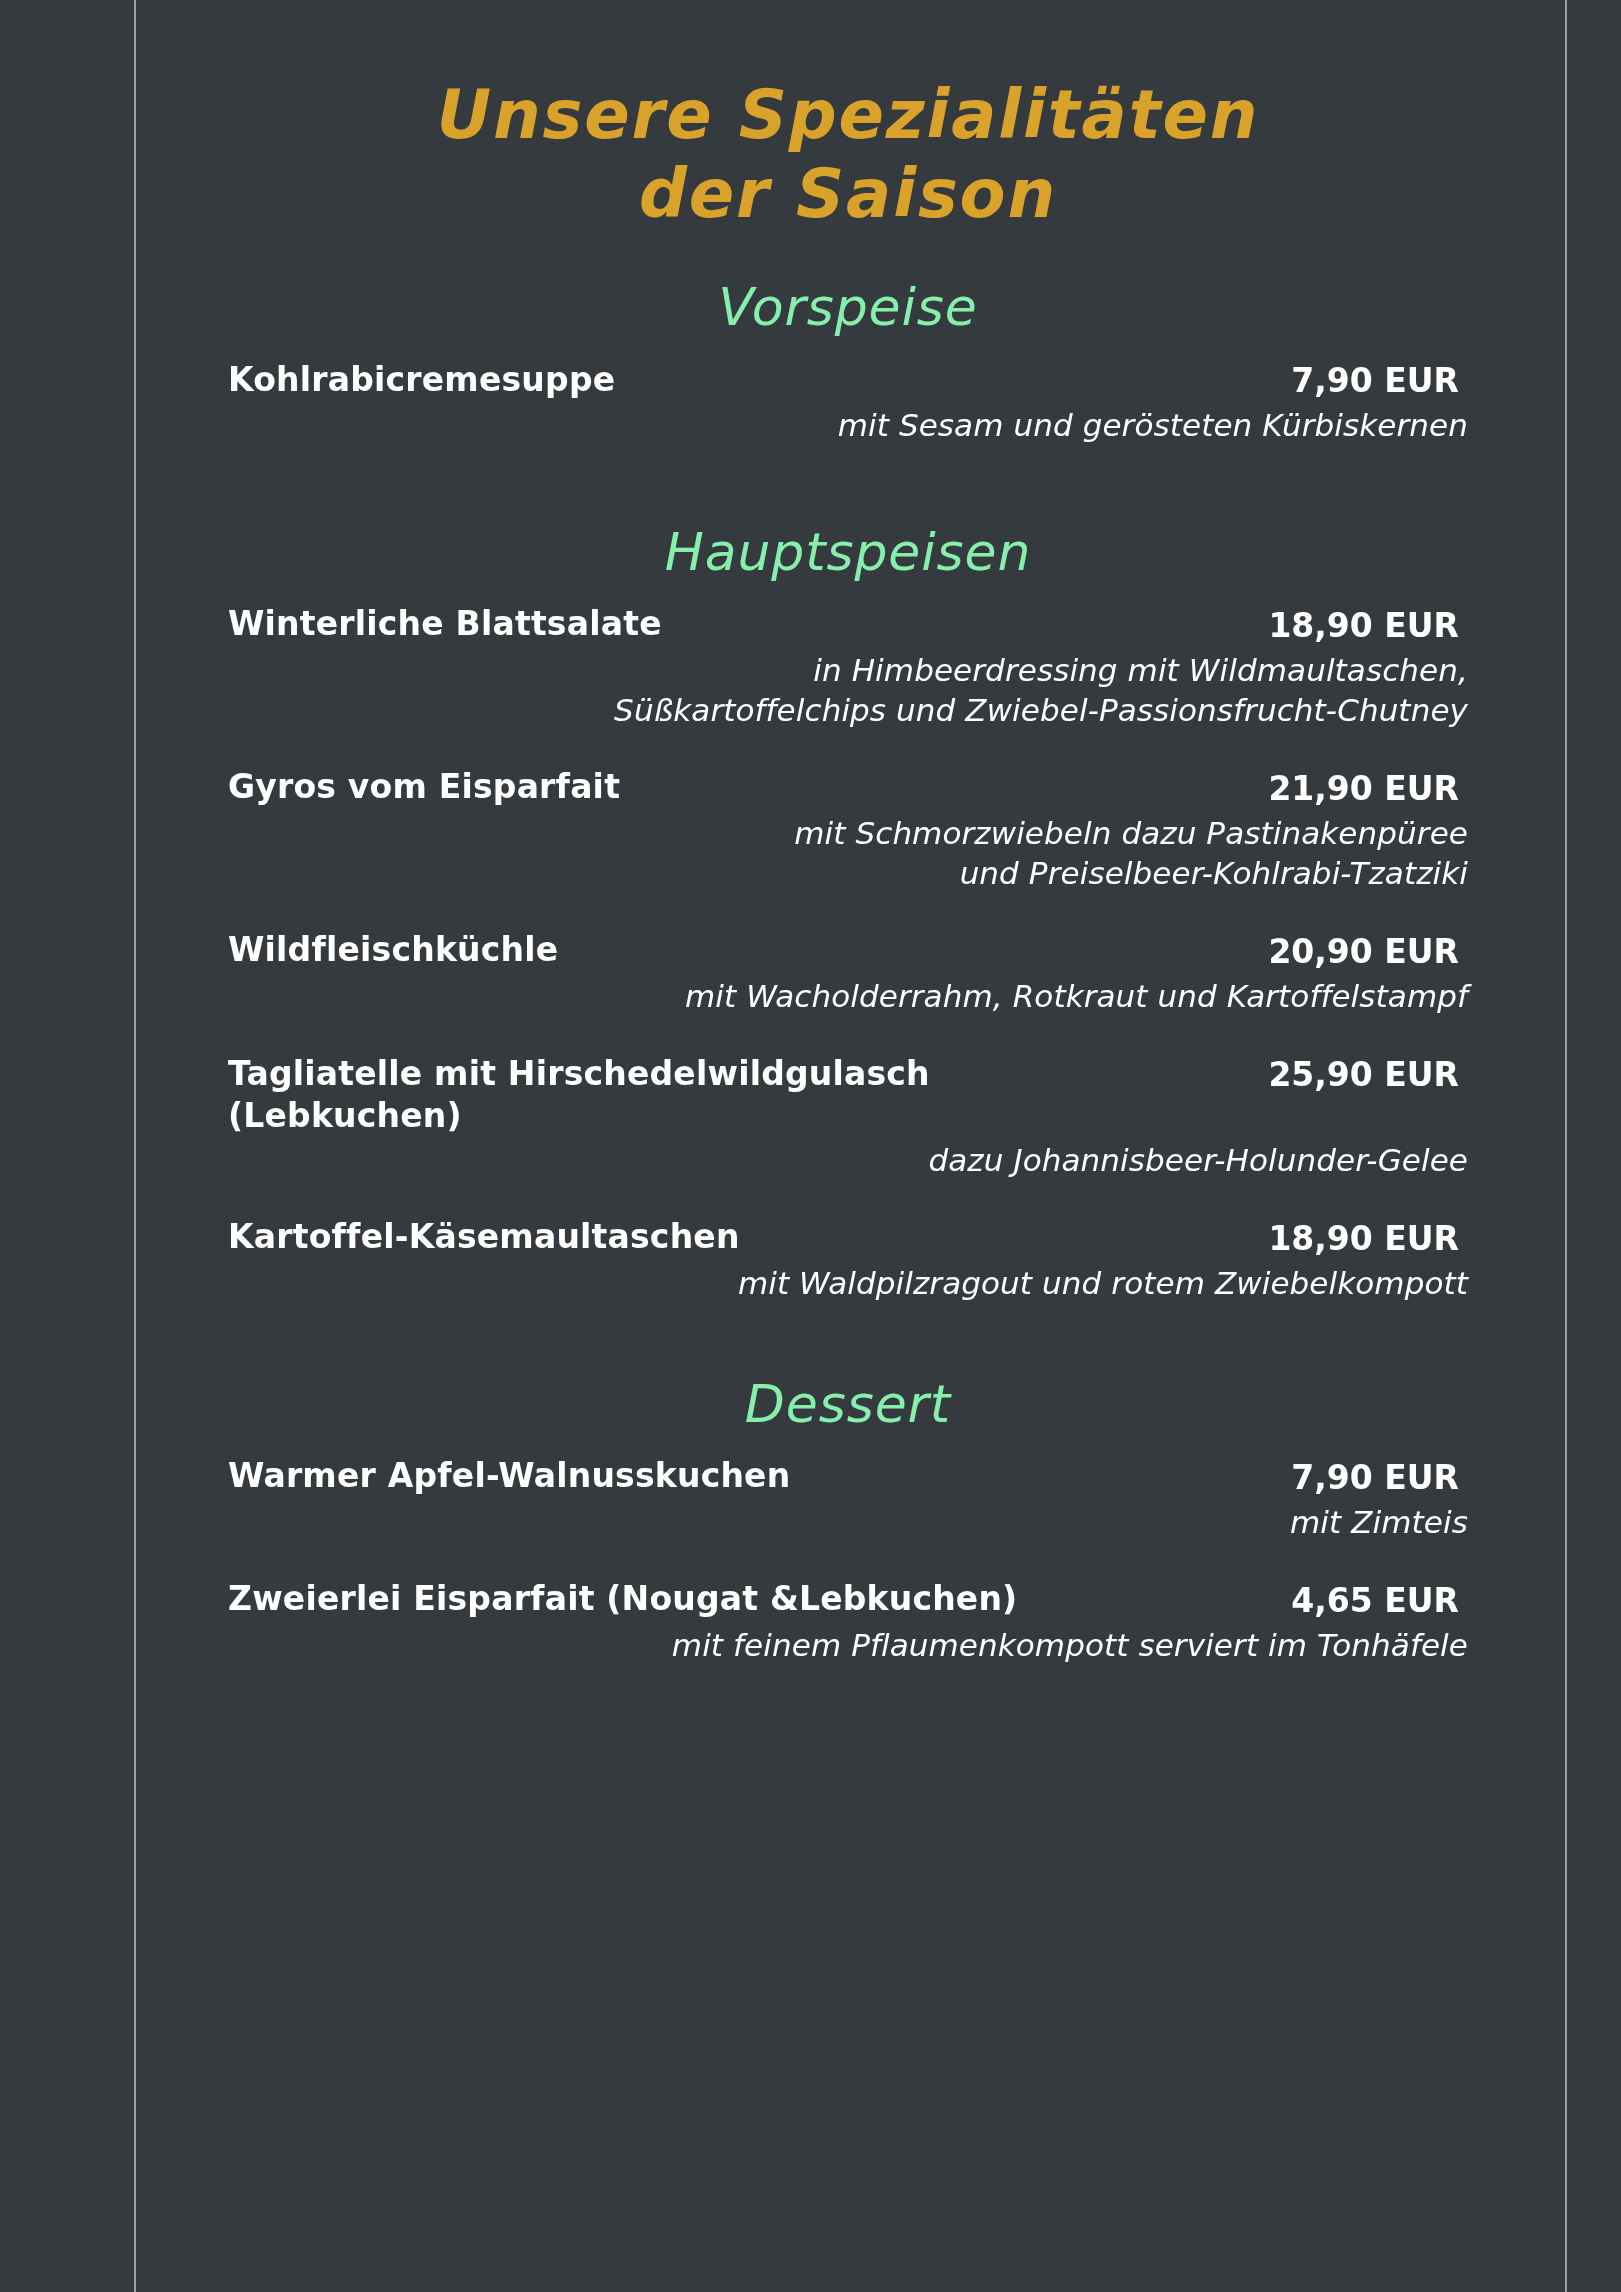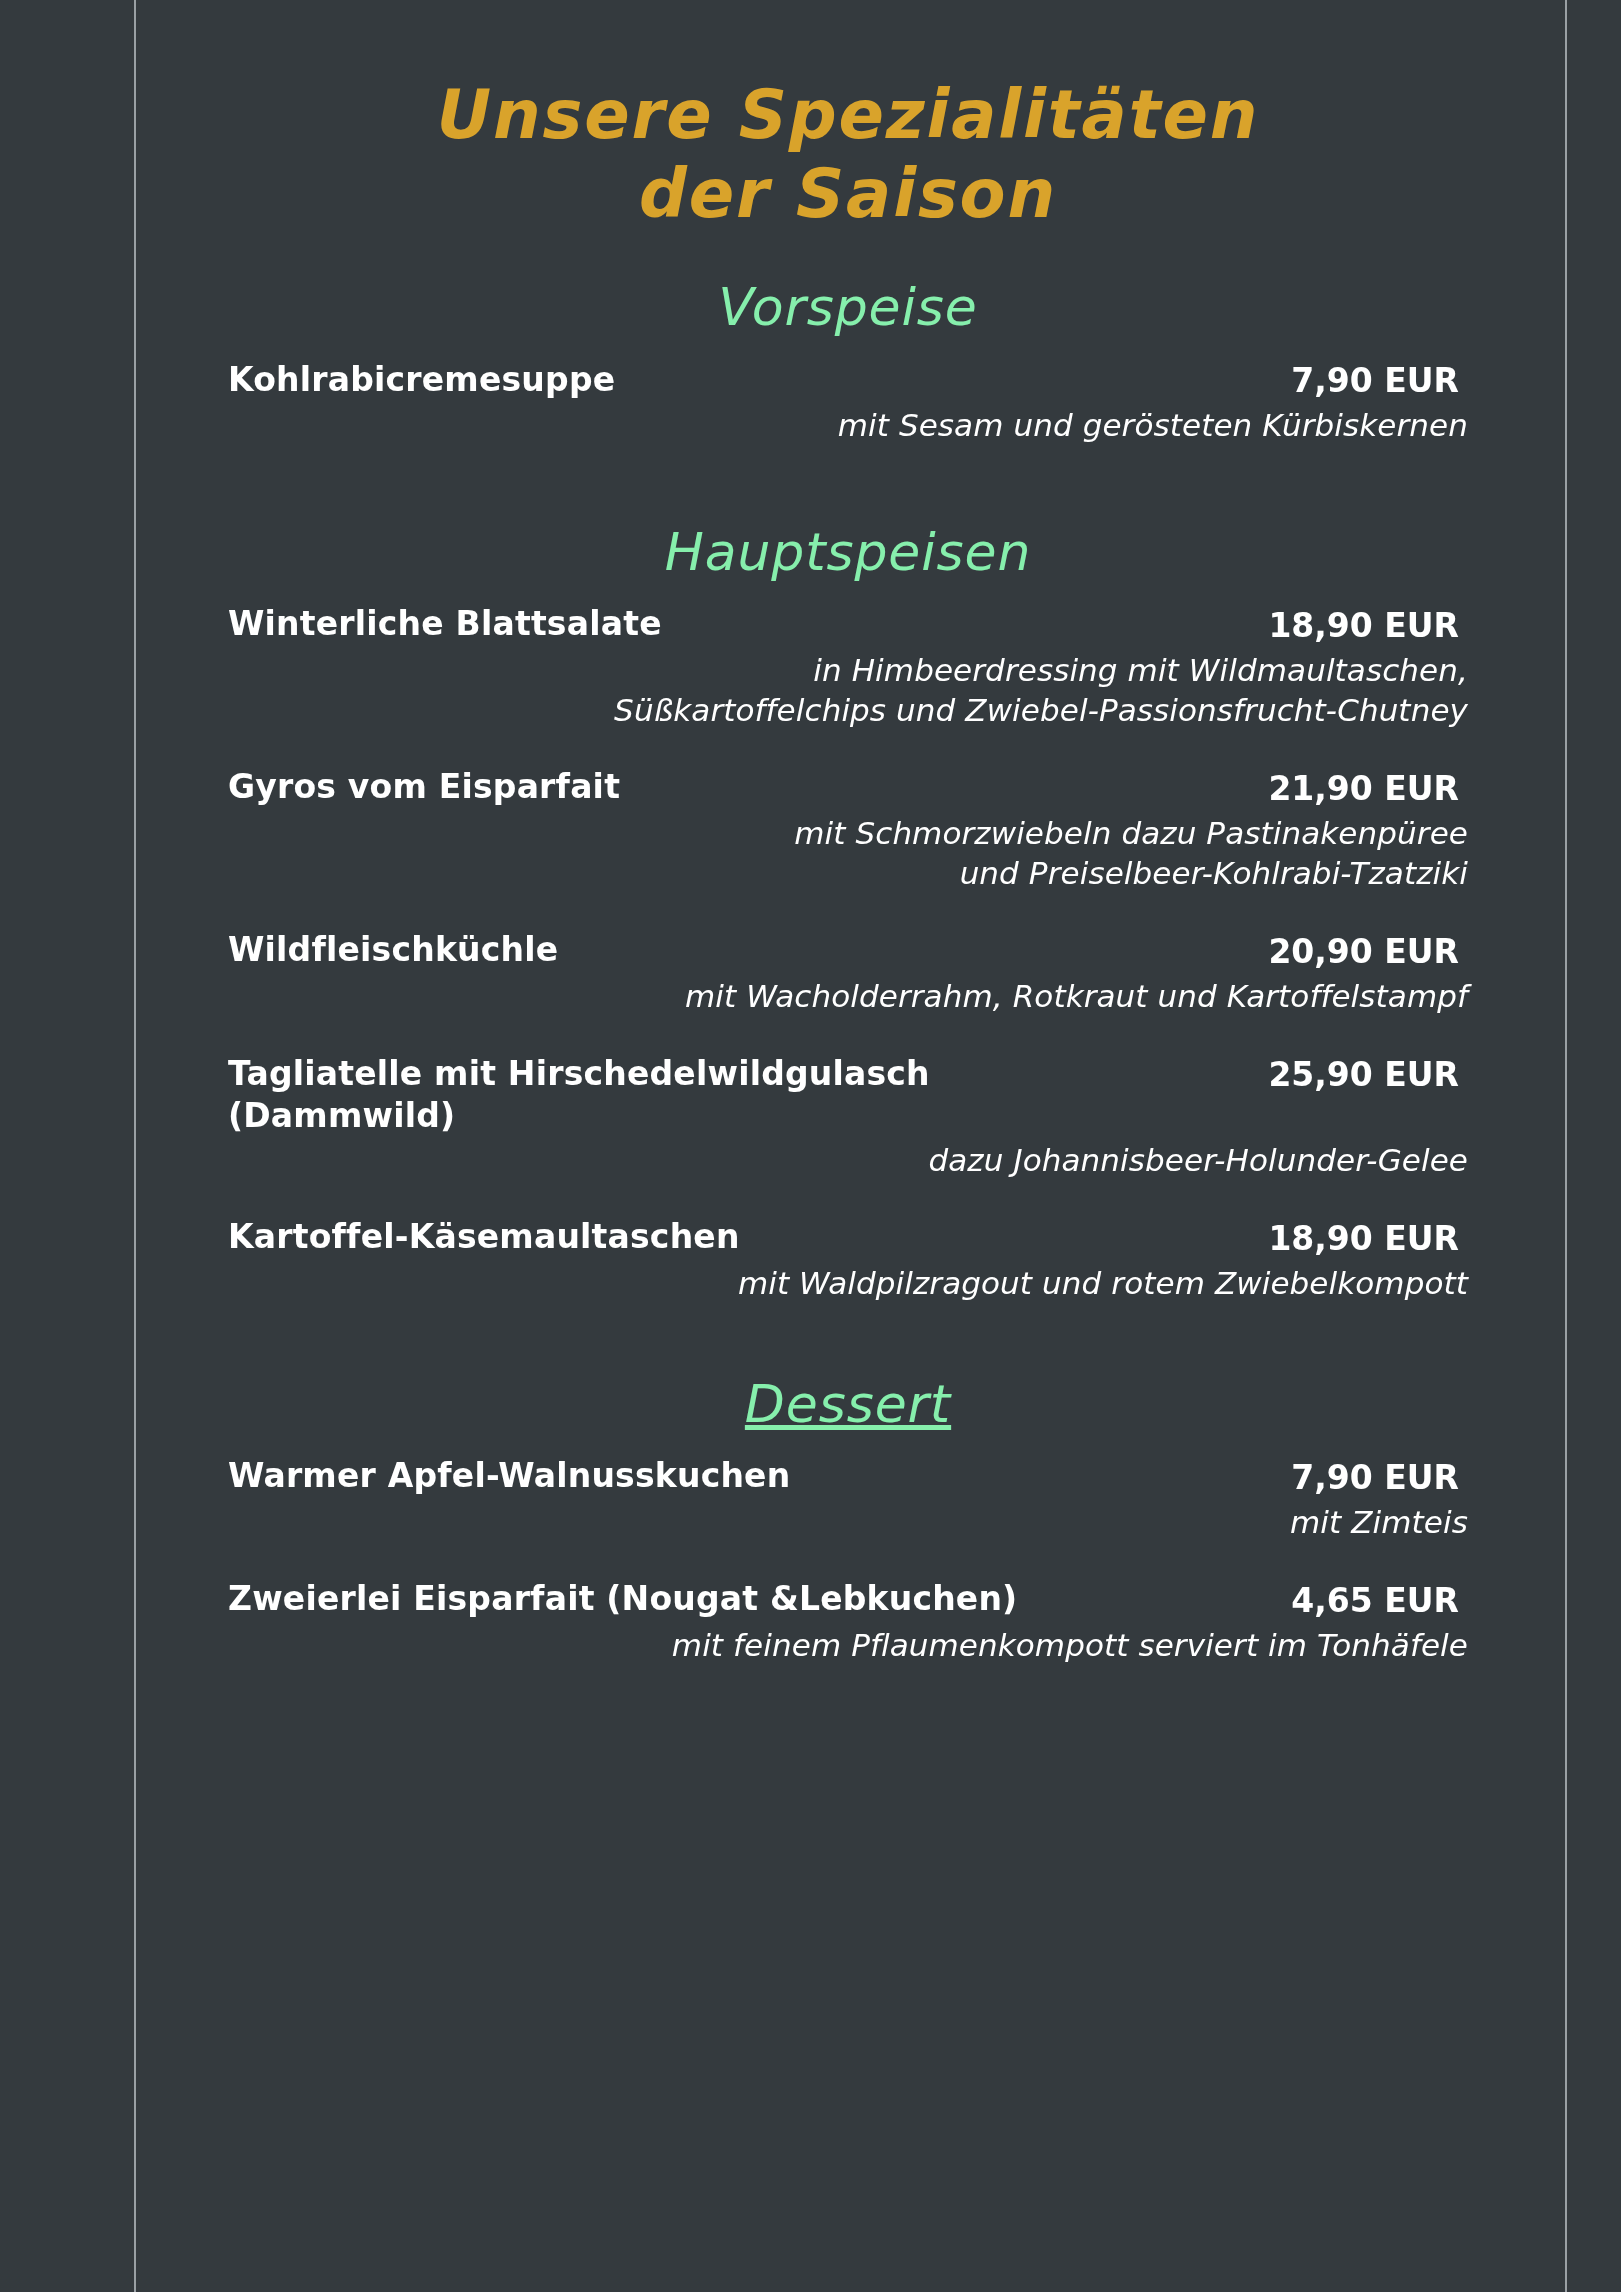--- a/index.html
+++ b/index.html
@@ -62,21 +62,21 @@
     text-align: center;
     color: #86efac;
     font-style: italic;
     font-weight: normal;
     font-size: 52px;
     letter-spacing: 0.9px;
     margin: 0;
   }
   .sec-vorspeise { margin-top: 43px; }
   .sec-haupt { margin-top: 76px; }
-  .sec-dessert { margin-top: 70px; text-decoration: underline; }
+  .sec-dessert { margin-top: 70px; }
 
   .items {
     margin-top: 21.5px;
   }
 
   .item {
     margin-bottom: 36px;
   }
   .item:last-child { margin-bottom: 0; }
 
@@ -173,21 +173,21 @@
           <div class="item-name">Wildfleischküchle</div>
           <div class="item-price">20,90 EUR</div>
         </div>
         <div class="item-desc">
           <span class="dline">mit Wacholderrahm, Rotkraut und Kartoffelstampf</span>
         </div>
       </div>
 
       <div class="item">
         <div class="item-head">
-          <div class="item-name">Tagliatelle mit Hirschedelwildgulasch (Dammwild)</div>
+          <div class="item-name">Tagliatelle mit Hirschedelwildgulasch (Lebkuchen)</div>
           <div class="item-price">25,90 EUR</div>
         </div>
         <div class="item-desc">
           <span class="dline">dazu Johannisbeer-Holunder-Gelee</span>
         </div>
       </div>
 
       <div class="item">
         <div class="item-head">
           <div class="item-name">Kartoffel-Käsemaultaschen</div>

